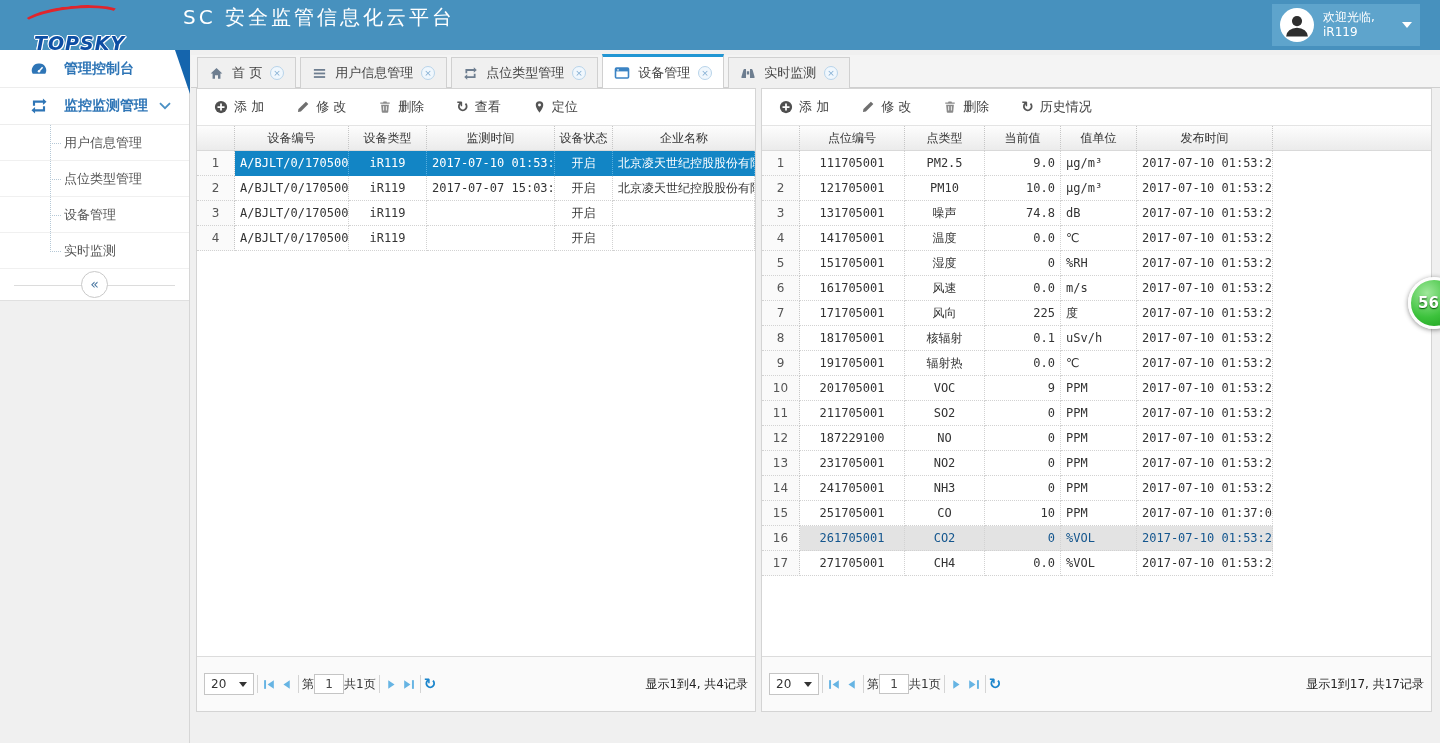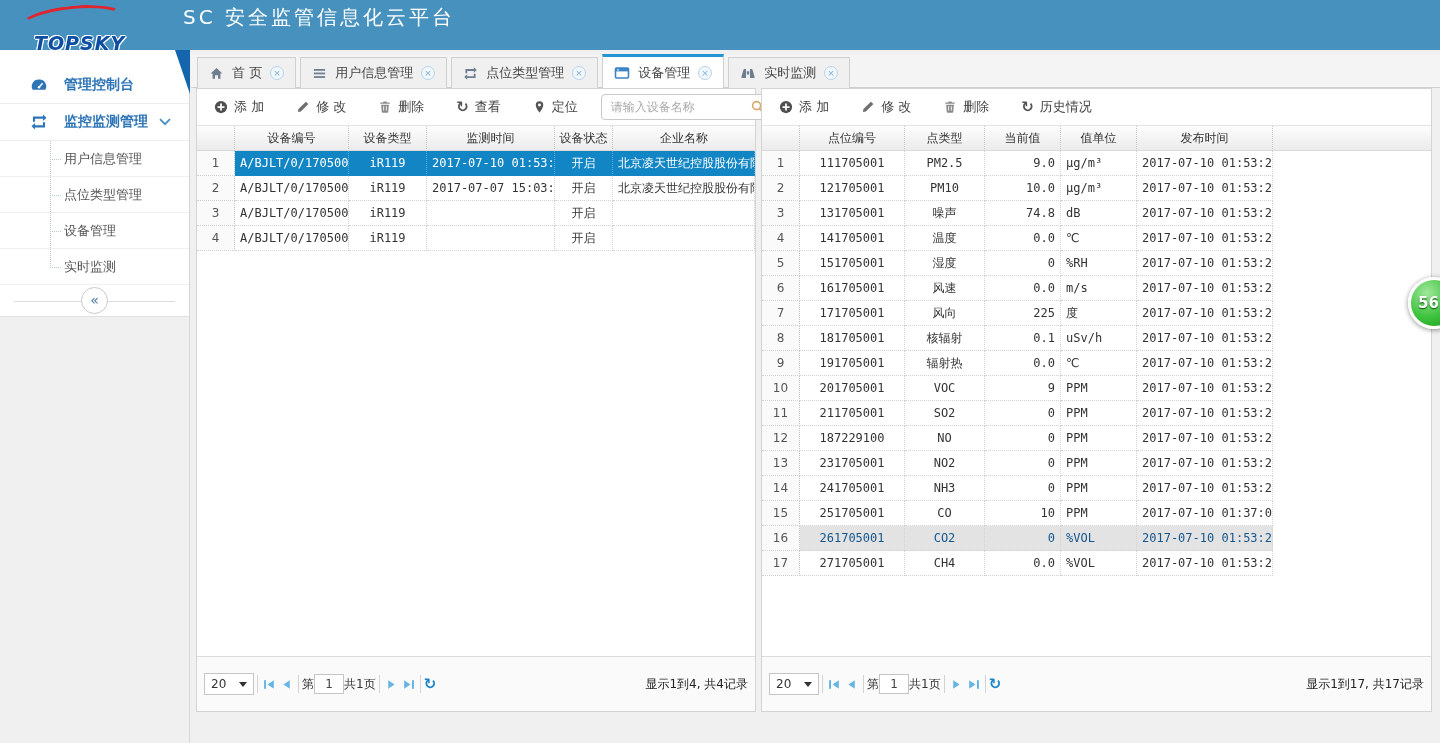--- a/index.html
+++ b/index.html
@@ -23,21 +23,21 @@
     display:flex; align-items:center; padding:0 8px; cursor:pointer; }
   .avatar { width:34px; height:34px; border-radius:50%; background:#fff; position:relative; overflow:hidden; flex:0 0 auto; }
   .avatar svg { position:absolute; left:3px; top:4px; }
   .user-text { margin-left:9px; color:#fff; font-size:12px; line-height:15px; white-space:nowrap; }
   .user-caret { margin-left:auto; width:0; height:0; border-left:5px solid transparent; border-right:5px solid transparent;
     border-top:6px solid #fff; }
 
   
   .sidebar { position:absolute; left:0; top:50px; width:190px; bottom:0; background:#f0f0f0;
     border-right:1px solid #d6d6d6; z-index:10; }
-  .side-menu { background:#fff; padding-top:17px; }
+  .side-menu { background:#fff; padding-top:1px; }
   .side-group { height:37px; display:flex; align-items:center; padding-left:30px;
     border-bottom:1px solid #ededed; color:#2e75b6; font-size:14px; font-weight:bold; position:relative; cursor:pointer; }
   .side-group .gicon { margin-right:16px; color:#2e75b6; }
   .group-chevron { position:absolute; right:18px; top:14px; }
   .collapse-wedge { position:absolute; right:-1px; top:0px; width:15px; height:44px; background:#1565ad;
     clip-path:polygon(0 0,100% 0,100% 100%); cursor:pointer; z-index:12; }
   .side-sub { height:36px; display:flex; align-items:center; padding-left:64px; border-bottom:1px solid #f0f0f0;
     color:#555; font-size:13px; position:relative; cursor:pointer; }
   .side-sub::before { content:""; position:absolute; left:50px; top:0; bottom:0; border-left:1px dotted #b5c8d6; }
   .side-sub.last::before { bottom:18px; }
@@ -120,20 +120,33 @@
 </style>
 </head>
 <body>
 
 <div class="header">
   <div class="logo">
     <div class="logo-swoosh"></div>
     <div class="logo-text">TOPSKY</div>
   </div>
   <div class="app-title">SC  安全监管信息化云平台</div>
+  <div class="user-box">
+    <div class="avatar">
+      <svg width="28" height="28" viewBox="0 0 16 16">
+        <circle cx="8" cy="5.2" r="2.9" fill="#2e2e2e"></circle>
+        <path d="M1.8 14a6.2 5 0 0 1 12.4 0z" fill="#2e2e2e"></path>
+      </svg>
+    </div>
+    <div class="user-text">
+      <div>欢迎光临,</div>
+      <div>iR119</div>
+    </div>
+    <div class="user-caret"></div>
+  </div>
 </div>
 
 <div class="sidebar">
   <div class="collapse-wedge"></div>
   <div class="side-menu">
     <div class="side-group">
       <span class="gicon">
         <svg width="18" height="18" viewBox="0 0 16 16" fill="currentColor">
           <path d="M8 3.2A6 6 0 0 0 2.4 12.2h11.2A6 6 0 0 0 8 3.2z"></path>
           <line x1="8" y1="10" x2="11.2" y2="6.4" stroke="#fff" stroke-width="1.3"></line>
@@ -260,29 +273,20 @@
         <span class="glyph-icon">↻</span>
         <span>查看</span>
       </div>
       <div class="tbtn">
         <span class="bicon">
           <svg width="13" height="14" viewBox="0 0 16 16" fill="#555">
               <path d="M8 1a4.6 4.6 0 0 1 4.6 4.6C12.6 9.2 8 15 8 15S3.4 9.2 3.4 5.6A4.6 4.6 0 0 1 8 1zm0 2.8a1.8 1.8 0 1 0 0 3.6 1.8 1.8 0 0 0 0-3.6z"></path>
             </svg>
         </span>
         <span>定位</span>
-      </div>
-      <div class="search-wrap">
-        <input class="search-input" type="text" placeholder="请输入设备名称" style="">
-        <span class="search-mag">
-          <svg width="16" height="16" viewBox="0 0 16 16">
-              <circle cx="6.6" cy="6.6" r="4" fill="none" stroke="#d9a86c" stroke-width="1.6"></circle>
-              <line x1="9.6" y1="9.6" x2="14" y2="14" stroke="#d9a86c" stroke-width="1.8"></line>
-            </svg>
-        </span>
       </div>
     </div>
     <div class="grid">
       <table class="dg">
         <colgroup>
             <col style="width:38px">
             <col style="width:114px">
             <col style="width:78px">
             <col style="width:128px">
             <col style="width:58px">

